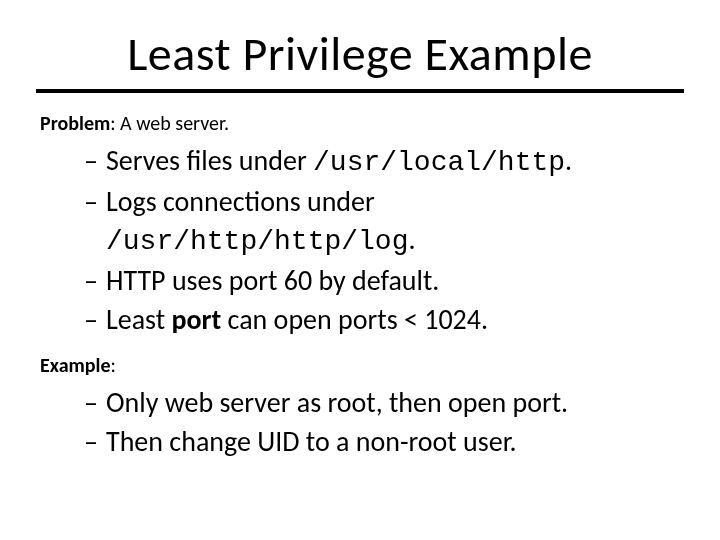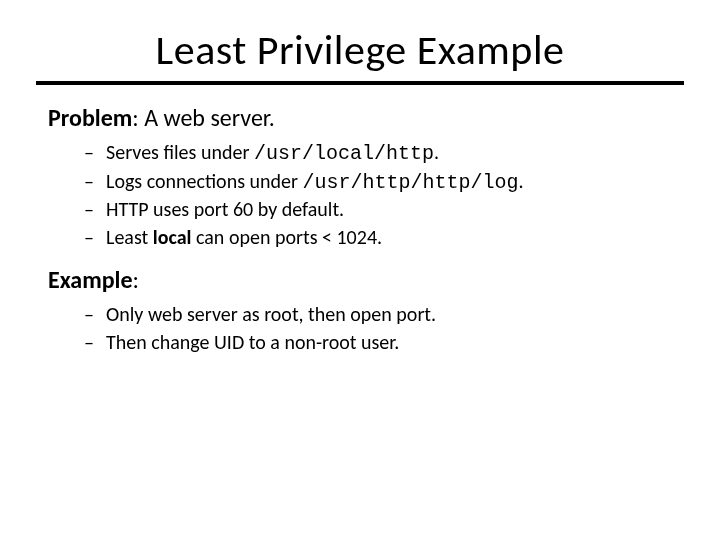--- a/index.html
+++ b/index.html
@@ -5,45 +5,45 @@
   html,body{margin:0;padding:0}
   body{
     width:720px;height:540px;
     background:#fff;
     font-family:Calibri,"Segoe UI",Arial,sans-serif;
     color:#000;
     box-sizing:border-box;
     padding:24px 36px 0 36px;
   }
   .title{
-    font-size:42px;
+    font-size:48px;
     text-align:center;
     margin:0 0 6px 0;
     font-weight:400;
     letter-spacing:0.5px;
   }
   .rule{
     border:none;
     border-top:4px solid #000;
     margin:0 0 18px 0;
     width:100%;
   }
   .section{
-    font-size:24px;
-    margin:6px 0 6px 12px;
+    font-size:20px;
+    margin:6px 0 6px 4px;
     line-height:1.25;
   }
   .section .label{font-weight:700}
   .bullets{
     margin:4px 0 14px 48px;
     padding:0;
   }
   .bullets li{
     list-style:none;
-    font-size:20px;
+    font-size:28px;
     line-height:1.38;
     position:relative;
     padding-left:22px;
   }
   .bullets li::before{
     content:"\2013";
     position:absolute;
     left:0;
   }
   .mono{font-family:"Courier New",Courier,monospace}
@@ -62,21 +62,21 @@
   <li>
     <span>Serves files under </span><span class="mono">/usr/local/http</span><span>.</span>
   </li>
   <li>
     <span>Logs connections under </span><span class="mono">/usr/http/http/log</span><span>.</span>
   </li>
   <li>
     <span>HTTP uses port 60 by default.</span>
   </li>
   <li>
-    <span>Least </span><b>local</b><span> can open ports &lt; 1024.</span>
+    <span>Least </span><b>port</b><span> can open ports &lt; 1024.</span>
   </li>
 </ul>
 
 <div class="section">
   <span class="label">Example</span><span>:</span>
 </div>
 <ul class="bullets">
   <li>
     <span>Only web server as root, then open port.</span>
   </li>

